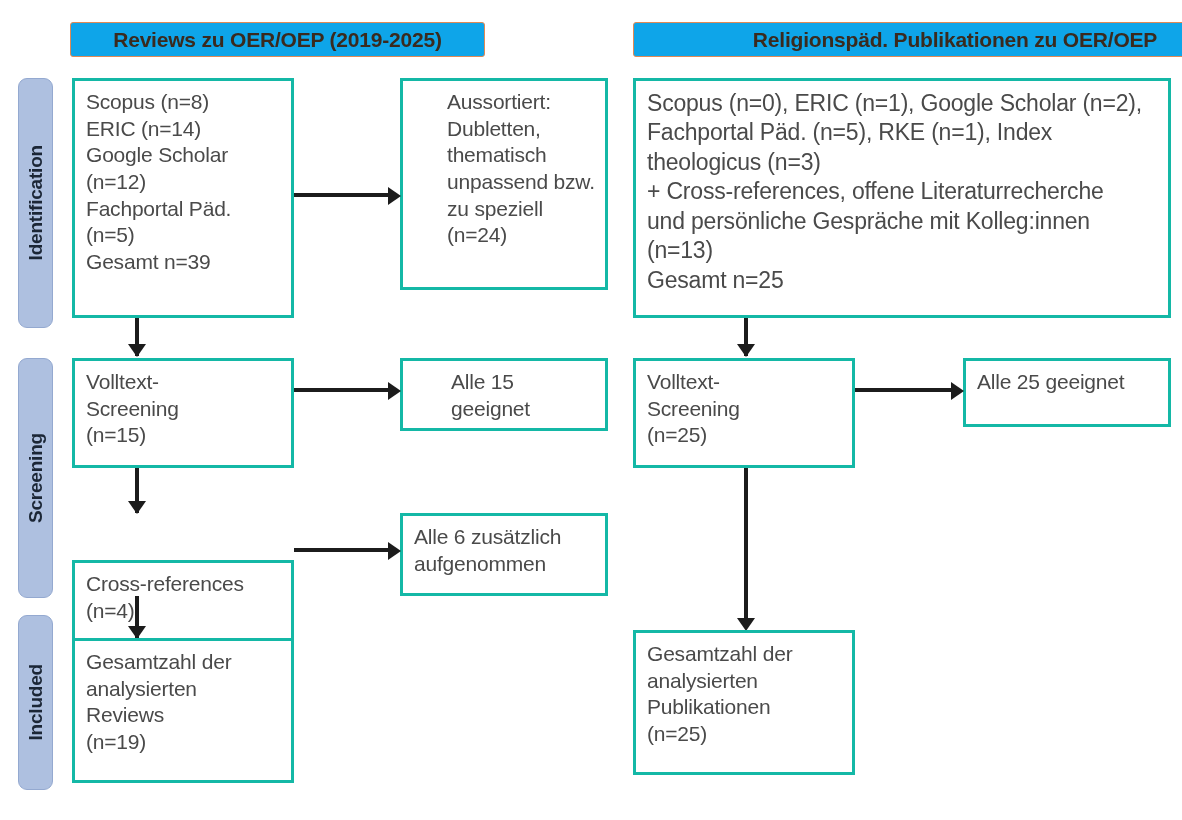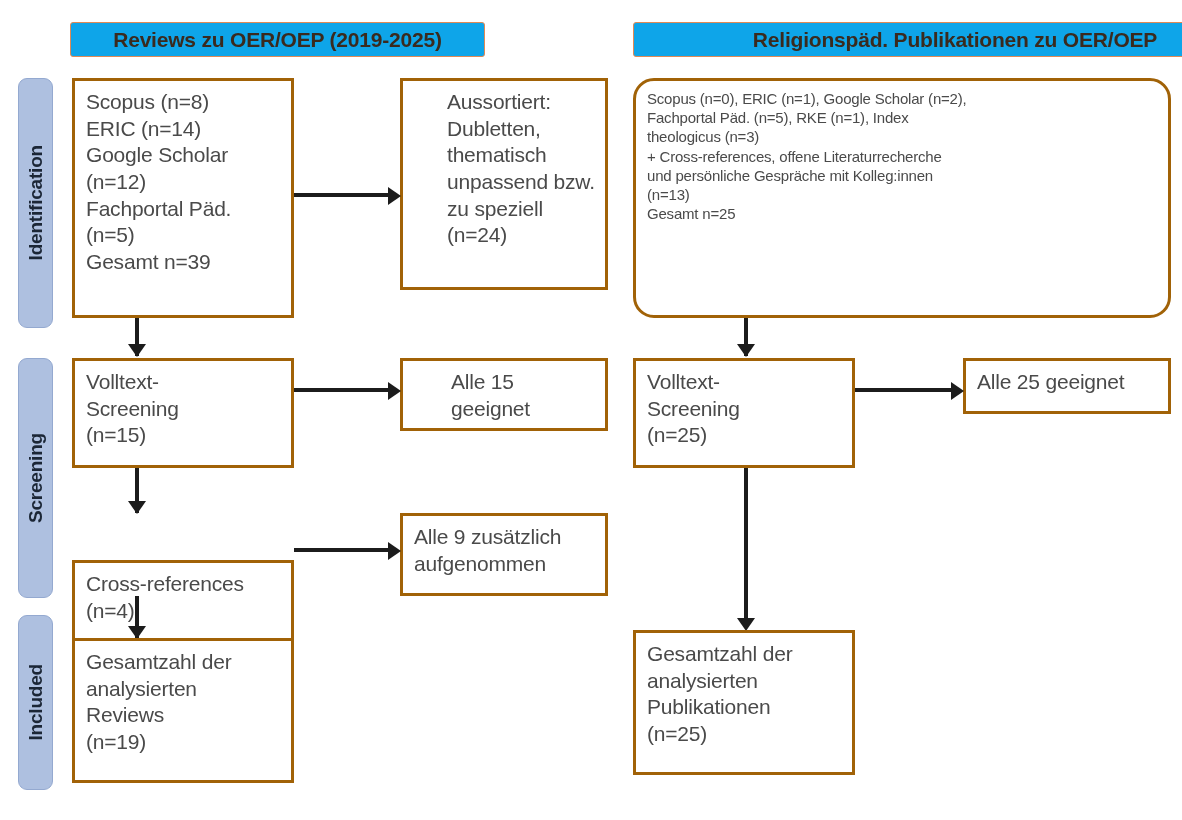--- a/index.html
+++ b/index.html
@@ -52,34 +52,33 @@
     font-size: 19px;
     color: #1B2636;
     white-space: nowrap;
     letter-spacing: -0.2px;
   }
 
   
   .flow-box {
     position: absolute;
     background: #ffffff;
-    border: 3px solid #a16207;
+    border: 3px solid #14b8a6;
     box-sizing: border-box;
     padding: 8px 9px 6px 11px;
     font-size: 21px;
     line-height: 1.27;
     color: #4A4A4A;
     white-space: pre-line;
     overflow: hidden;
     letter-spacing: -0.2px;
   }
   .flow-box.small-text {
-    font-size: 15px;
+    font-size: 23px;
     line-height: 1.28;
-    border-radius: 21px;
   }
 
   
   .vline {
     position: absolute;
     width: 4px;
     background: #1C1C1C;
   }
   .hline {
     position: absolute;
@@ -153,21 +152,21 @@
 
   <div class="hline" style="left:294px; top:388px; width:94px;"></div>
   <div class="arrow-right" style="left:388px; top:382px;"></div>
 
   <div class="vline" style="left:135px; top:468px; height:45px;"></div>
   <div class="arrow-down" style="left:128px; top:501px;"></div>
 
   <div class="flow-box" style="left:72px; top:513px; width:222px; height:83px;margin-top:47px;">Cross-references
 (n=4)</div>
 
-  <div class="flow-box" style="left:400px; top:513px; width:208px; height:83px;">Alle 9 zusätzlich
+  <div class="flow-box" style="left:400px; top:513px; width:208px; height:83px;">Alle 6 zusätzlich
 aufgenommen</div>
 
   <div class="hline" style="left:294px; top:548px; width:94px;"></div>
   <div class="arrow-right" style="left:388px; top:542px;"></div>
 
   <div class="vline" style="left:135px; top:596px; height:42px;"></div>
   <div class="arrow-down" style="left:128px; top:626px;"></div>
 
   <div class="flow-box" style="left:72px; top:638px; width:222px; height:145px;">Gesamtzahl der
 analysierten
@@ -182,21 +181,21 @@
 (n=13)
 Gesamt n=25</div>
 
   <div class="vline" style="left:744px; top:318px; height:38px;"></div>
   <div class="arrow-down" style="left:737px; top:344px;"></div>
 
   <div class="flow-box" style="left:633px; top:358px; width:222px; height:110px;">Volltext-
 Screening
 (n=25)</div>
 
-  <div class="flow-box" style="left:963px; top:358px; width:208px; height:56px;">Alle 25 geeignet</div>
+  <div class="flow-box" style="left:963px; top:358px; width:208px; height:69px;">Alle 25 geeignet</div>
 
   <div class="hline" style="left:855px; top:388px; width:96px;"></div>
   <div class="arrow-right" style="left:951px; top:382px;"></div>
 
   <div class="vline" style="left:744px; top:468px; height:160px;"></div>
   <div class="arrow-down" style="left:737px; top:618px;"></div>
 
   <div class="flow-box" style="left:633px; top:630px; width:222px; height:145px;">Gesamtzahl der
 analysierten
 Publikationen

